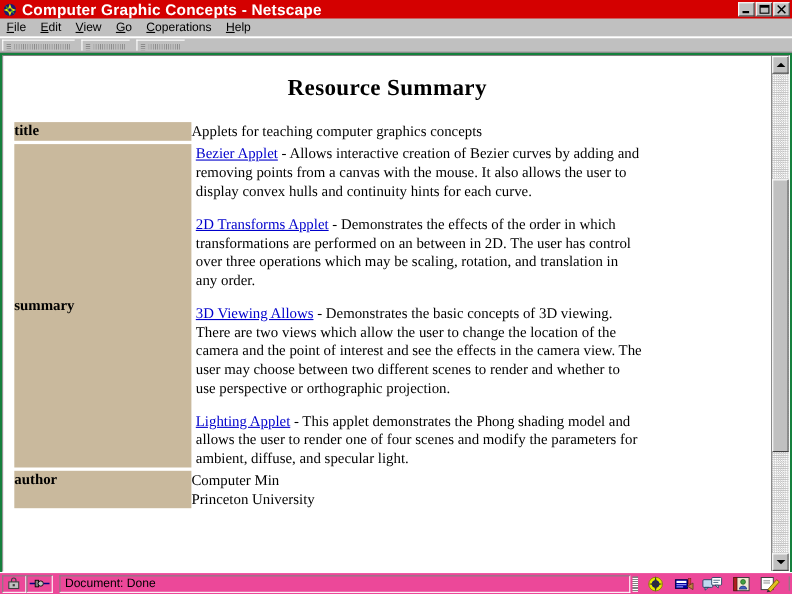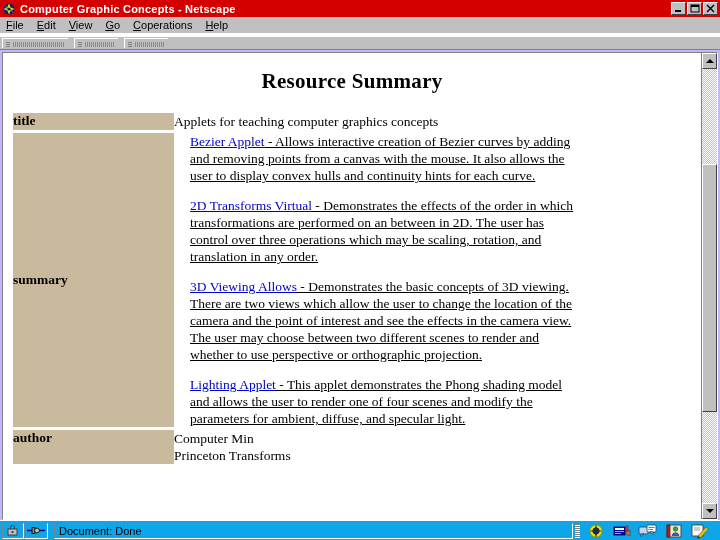--- a/index.html
+++ b/index.html
@@ -36,21 +36,21 @@
   }
   .titlebar-icon {
     width: 14px;
     height: 14px;
     margin-right: 4px;
     position: relative;
     flex: 0 0 auto;
   }
   .title-text {
     color: #ffffff;
-    font-size: 11px;
+    font-size: 14px;
     font-weight: bold;
     font-family: "Liberation Sans", sans-serif;
     white-space: nowrap;
     letter-spacing: 0.2px;
     flex: 1 1 auto;
     overflow: hidden;
   }
   .win-buttons {
     display: flex;
     gap: 1px;
@@ -75,21 +75,21 @@
   }
 
   
   .menubar {
     height: 16px;
     background: #c0c0c0;
     display: flex;
     align-items: center;
     padding-left: 6px;
     flex: 0 0 auto;
-    border-bottom: 4px solid #ffffff;
+    border-bottom: 2px solid #ffffff;
   }
   .menu-item {
     font-size: 11px;
     color: #000000;
     padding: 0 7px 0 0;
     margin-right: 6px;
     white-space: nowrap;
     font-family: "Liberation Sans", sans-serif;
   }
   .menu-item u { text-decoration: underline; }
@@ -139,21 +139,21 @@
     background-image: repeating-linear-gradient(to right,
         #808080 0 1px, transparent 1px 2px);
     background-size: 2px 100%;
     opacity: .85;
   }
 
   
   .content-wrap {
     flex: 1 1 auto;
     display: flex;
-    background: #c4b5fd;
+    background: #15803d;
     padding: 2px 2px 0 2px;
     box-sizing: border-box;
     min-height: 0;
   }
   .page-frame {
     flex: 1 1 auto;
     background: #ffffff;
     border-top: 1px solid #808080;
     border-left: 1px solid #808080;
     border-right: 1px solid #ffffff;
@@ -257,34 +257,33 @@
   }
   td.value {
     padding: 5px 4px 5px 8px;
     font-family: "Liberation Serif", serif;
     font-size: 13.5px;
     line-height: 17px;
     color: #000000;
     box-sizing: border-box;
   }
   td.value p {
-    margin: 0 0 13px 16px;
-    text-decoration: underline;
+    margin: 0 0 13px 4px;
   }
   td.value p:last-child { margin-bottom: 0; }
   a.weblink {
     color: #0000cc;
     text-decoration: underline;
   }
 
   
   .statusbar {
     height: 20px;
     flex: 0 0 20px;
-    background: #0ea5e9;
+    background: #ec4899;
     display: flex;
     align-items: center;
     border-top: 1px solid #ffffff;
     box-sizing: border-box;
     padding: 0 2px;
   }
   .status-box {
     height: 16px;
     border-top: 1px solid #808080;
     border-left: 1px solid #808080;
@@ -404,36 +403,36 @@
                 <td class="value">Applets for teaching computer graphics concepts</td>
               </tr>
 
               <tr>
                 <td class="label mid">summary</td>
                 <td class="value">
                   <p>
                     <a class="weblink" href="#">Bezier Applet</a><span> - Allows interactive creation of Bezier curves by adding and removing points from a canvas with the mouse. It also allows the user to display convex hulls and continuity hints for each curve.</span>
                   </p>
                   <p>
-                    <a class="weblink" href="#">2D Transforms Virtual</a><span> - Demonstrates the effects of the order in which transformations are performed on an between in 2D. The user has control over three operations which may be scaling, rotation, and translation in any order.</span>
+                    <a class="weblink" href="#">2D Transforms Applet</a><span> - Demonstrates the effects of the order in which transformations are performed on an between in 2D. The user has control over three operations which may be scaling, rotation, and translation in any order.</span>
                   </p>
                   <p>
                     <a class="weblink" href="#">3D Viewing Allows</a><span> - Demonstrates the basic concepts of 3D viewing. There are two views which allow the user to change the location of the camera and the point of interest and see the effects in the camera view. The user may choose between two different scenes to render and whether to use perspective or orthographic projection.</span>
                   </p>
                   <p>
                     <a class="weblink" href="#">Lighting Applet</a><span> - This applet demonstrates the Phong shading model and allows the user to render one of four scenes and modify the parameters for ambient, diffuse, and specular light.</span>
                   </p>
                 </td>
               </tr>
 
               <tr>
                 <td class="label">author</td>
                 <td class="value">
                   <div>Computer Min</div>
-                  <div>Princeton Transforms</div>
+                  <div>Princeton University</div>
                 </td>
               </tr>
 
             </tbody>
           </table>
         </div>
       </div>
 
       <div class="vscroll">
         <div class="scroll-btn">

